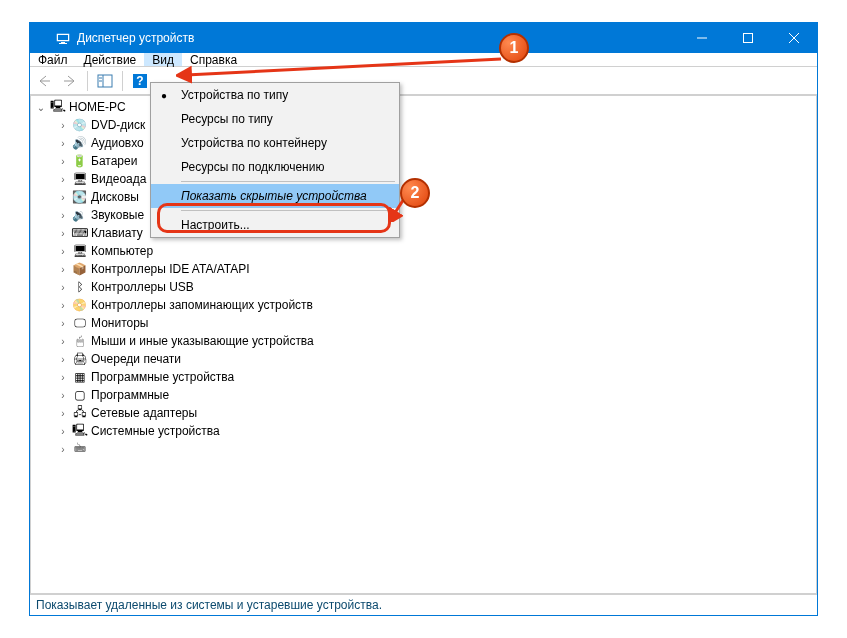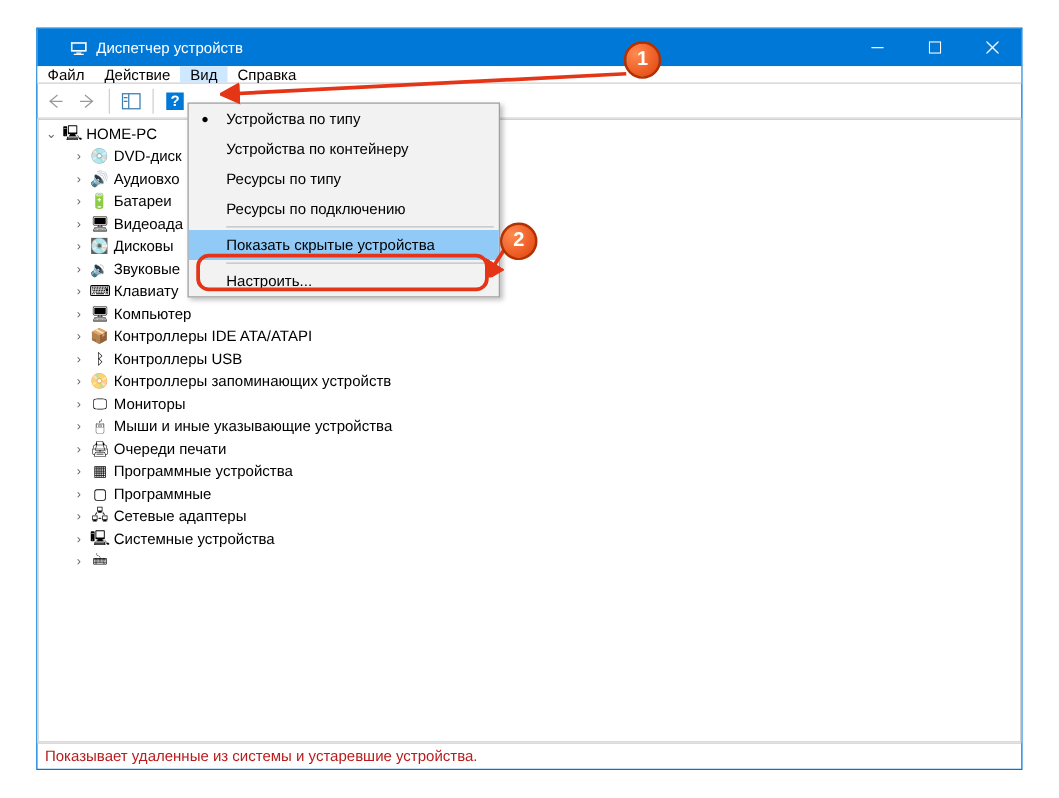--- a/index.html
+++ b/index.html
@@ -15,27 +15,27 @@
   .toolbar { height: 28px; border-bottom: 1px solid #d0d0d0; display: flex; align-items: center; padding: 0 2px; gap: 2px; }
   .tbtn { width: 24px; height: 24px; display: flex; align-items: center; justify-content: center; border: 1px solid transparent; }
   .tbtn.disabled { opacity: 0.4; }
   .tsep { width: 1px; height: 20px; background: #d0d0d0; margin: 0 3px; }
   .content { flex: 1; background: #fff; overflow: hidden; position: relative; border: 1px solid #d0d0d0; margin: 0; }
   .tree { padding: 2px 0 0 4px; font-size: 12px; }
   .tree-root, .tree-node { display: flex; align-items: center; height: 18px; gap: 3px; white-space: nowrap; }
   .tree-node { padding-left: 22px; }
   .exp { width: 12px; text-align: center; color: #666; font-size: 10px; user-select: none; }
   .icon16 { width: 16px; height: 16px; display: inline-flex; align-items: center; justify-content: center; font-size: 12px; }
-  .statusbar { height: 21px; border-top: 1px solid #d0d0d0; font-size: 12px; display: flex; align-items: center; padding: 0 6px; color: #b91c1c; }
+  .statusbar { height: 21px; border-top: 1px solid #d0d0d0; font-size: 12px; display: flex; align-items: center; padding: 0 6px; color: #0c4a6e; }
   
   .dropdown { position: absolute; left: 150px; top: 82px; width: 250px; background: #f2f2f2; border: 1px solid #a0a0a0; box-shadow: 2px 2px 4px rgba(0,0,0,0.25); z-index: 30; }
   .dd-item { height: 24px; display: flex; align-items: center; padding-left: 30px; font-size: 12px; position: relative; }
   .dd-sep { height: 1px; background: #c0c0c0; margin: 2px 4px 2px 30px; }
   .dd-item .bullet { position: absolute; left: 10px; font-size: 10px; color: #000; }
-  .dd-item.highlight { background: #91c9f7; }
+  .dd-item.highlight { background: #91c9f7; font-style: italic; }
   .dd-highlight-ring { position: absolute; left: 157px; top: 203px; width: 234px; height: 30px; border: 3px solid #e53517; border-radius: 10px; z-index: 40; pointer-events: none; }
   
   .callout { position: absolute; width: 30px; height: 30px; border-radius: 50%; background: radial-gradient(circle at 30% 30%, #ff8a50, #e0420a); color: #fff; font-weight: bold; font-size: 16px; display: flex; align-items: center; justify-content: center; border: 2px solid #b33000; z-index: 60; }
   .c1 { left: 499px; top: 33px; }
   .c2 { left: 400px; top: 178px; }
   .arrow1 { position: absolute; left: 176px; top: 53px; width: 330px; height: 40px; z-index: 55; pointer-events: none; }
   .arrow2 { position: absolute; left: 389px; top: 192px; width: 22px; height: 30px; z-index: 55; pointer-events: none; }
 </style>
 </head>
 <body>
@@ -217,24 +217,24 @@
     <span>Показывает удаленные из системы и устаревшие устройства.</span>
   </div>
 </div>
 
 <div class="dropdown">
   <div class="dd-item">
       <span class="bullet">●</span>
       <span>Устройства по типу</span>
     </div>
   <div class="dd-item">
+      <span>Ресурсы по типу</span>
+    </div>
+  <div class="dd-item">
       <span>Устройства по контейнеру</span>
-    </div>
-  <div class="dd-item">
-      <span>Ресурсы по типу</span>
     </div>
   <div class="dd-item">
       <span>Ресурсы по подключению</span>
     </div>
   <div class="dd-sep"></div>
   <div class="dd-item highlight">
       <span>Показать скрытые устройства</span>
     </div>
   <div class="dd-sep"></div>
   <div class="dd-item">

